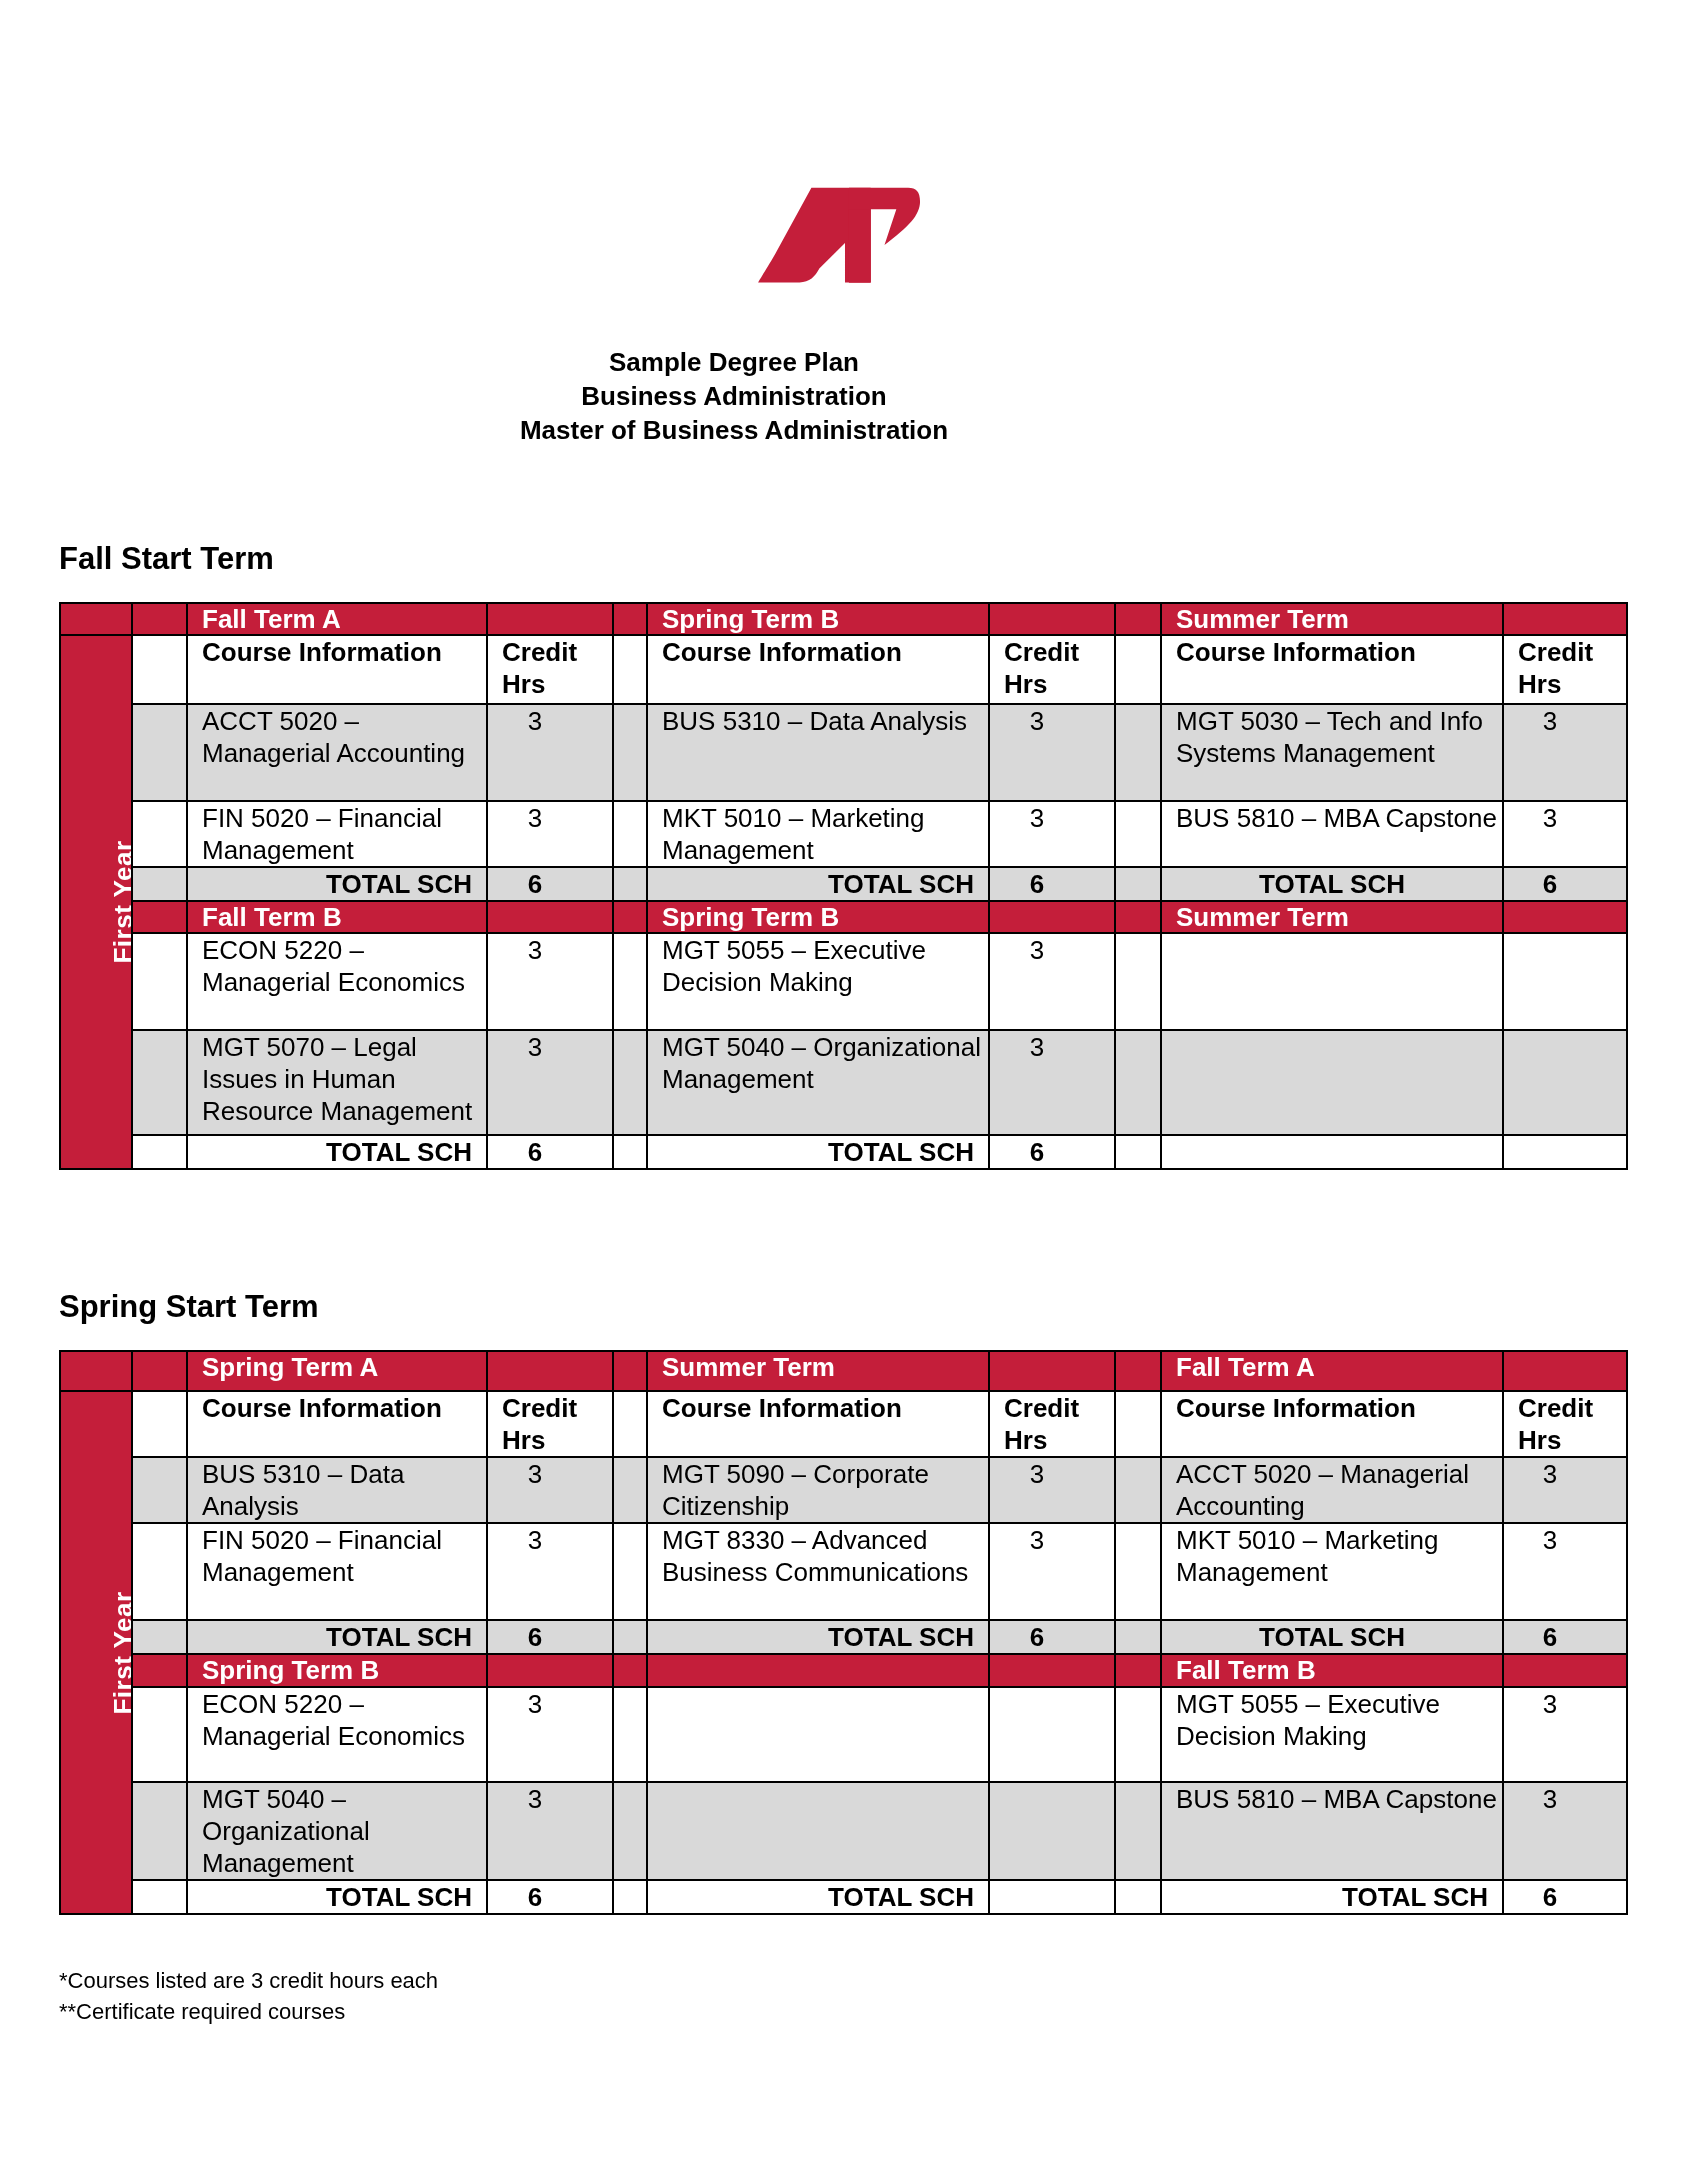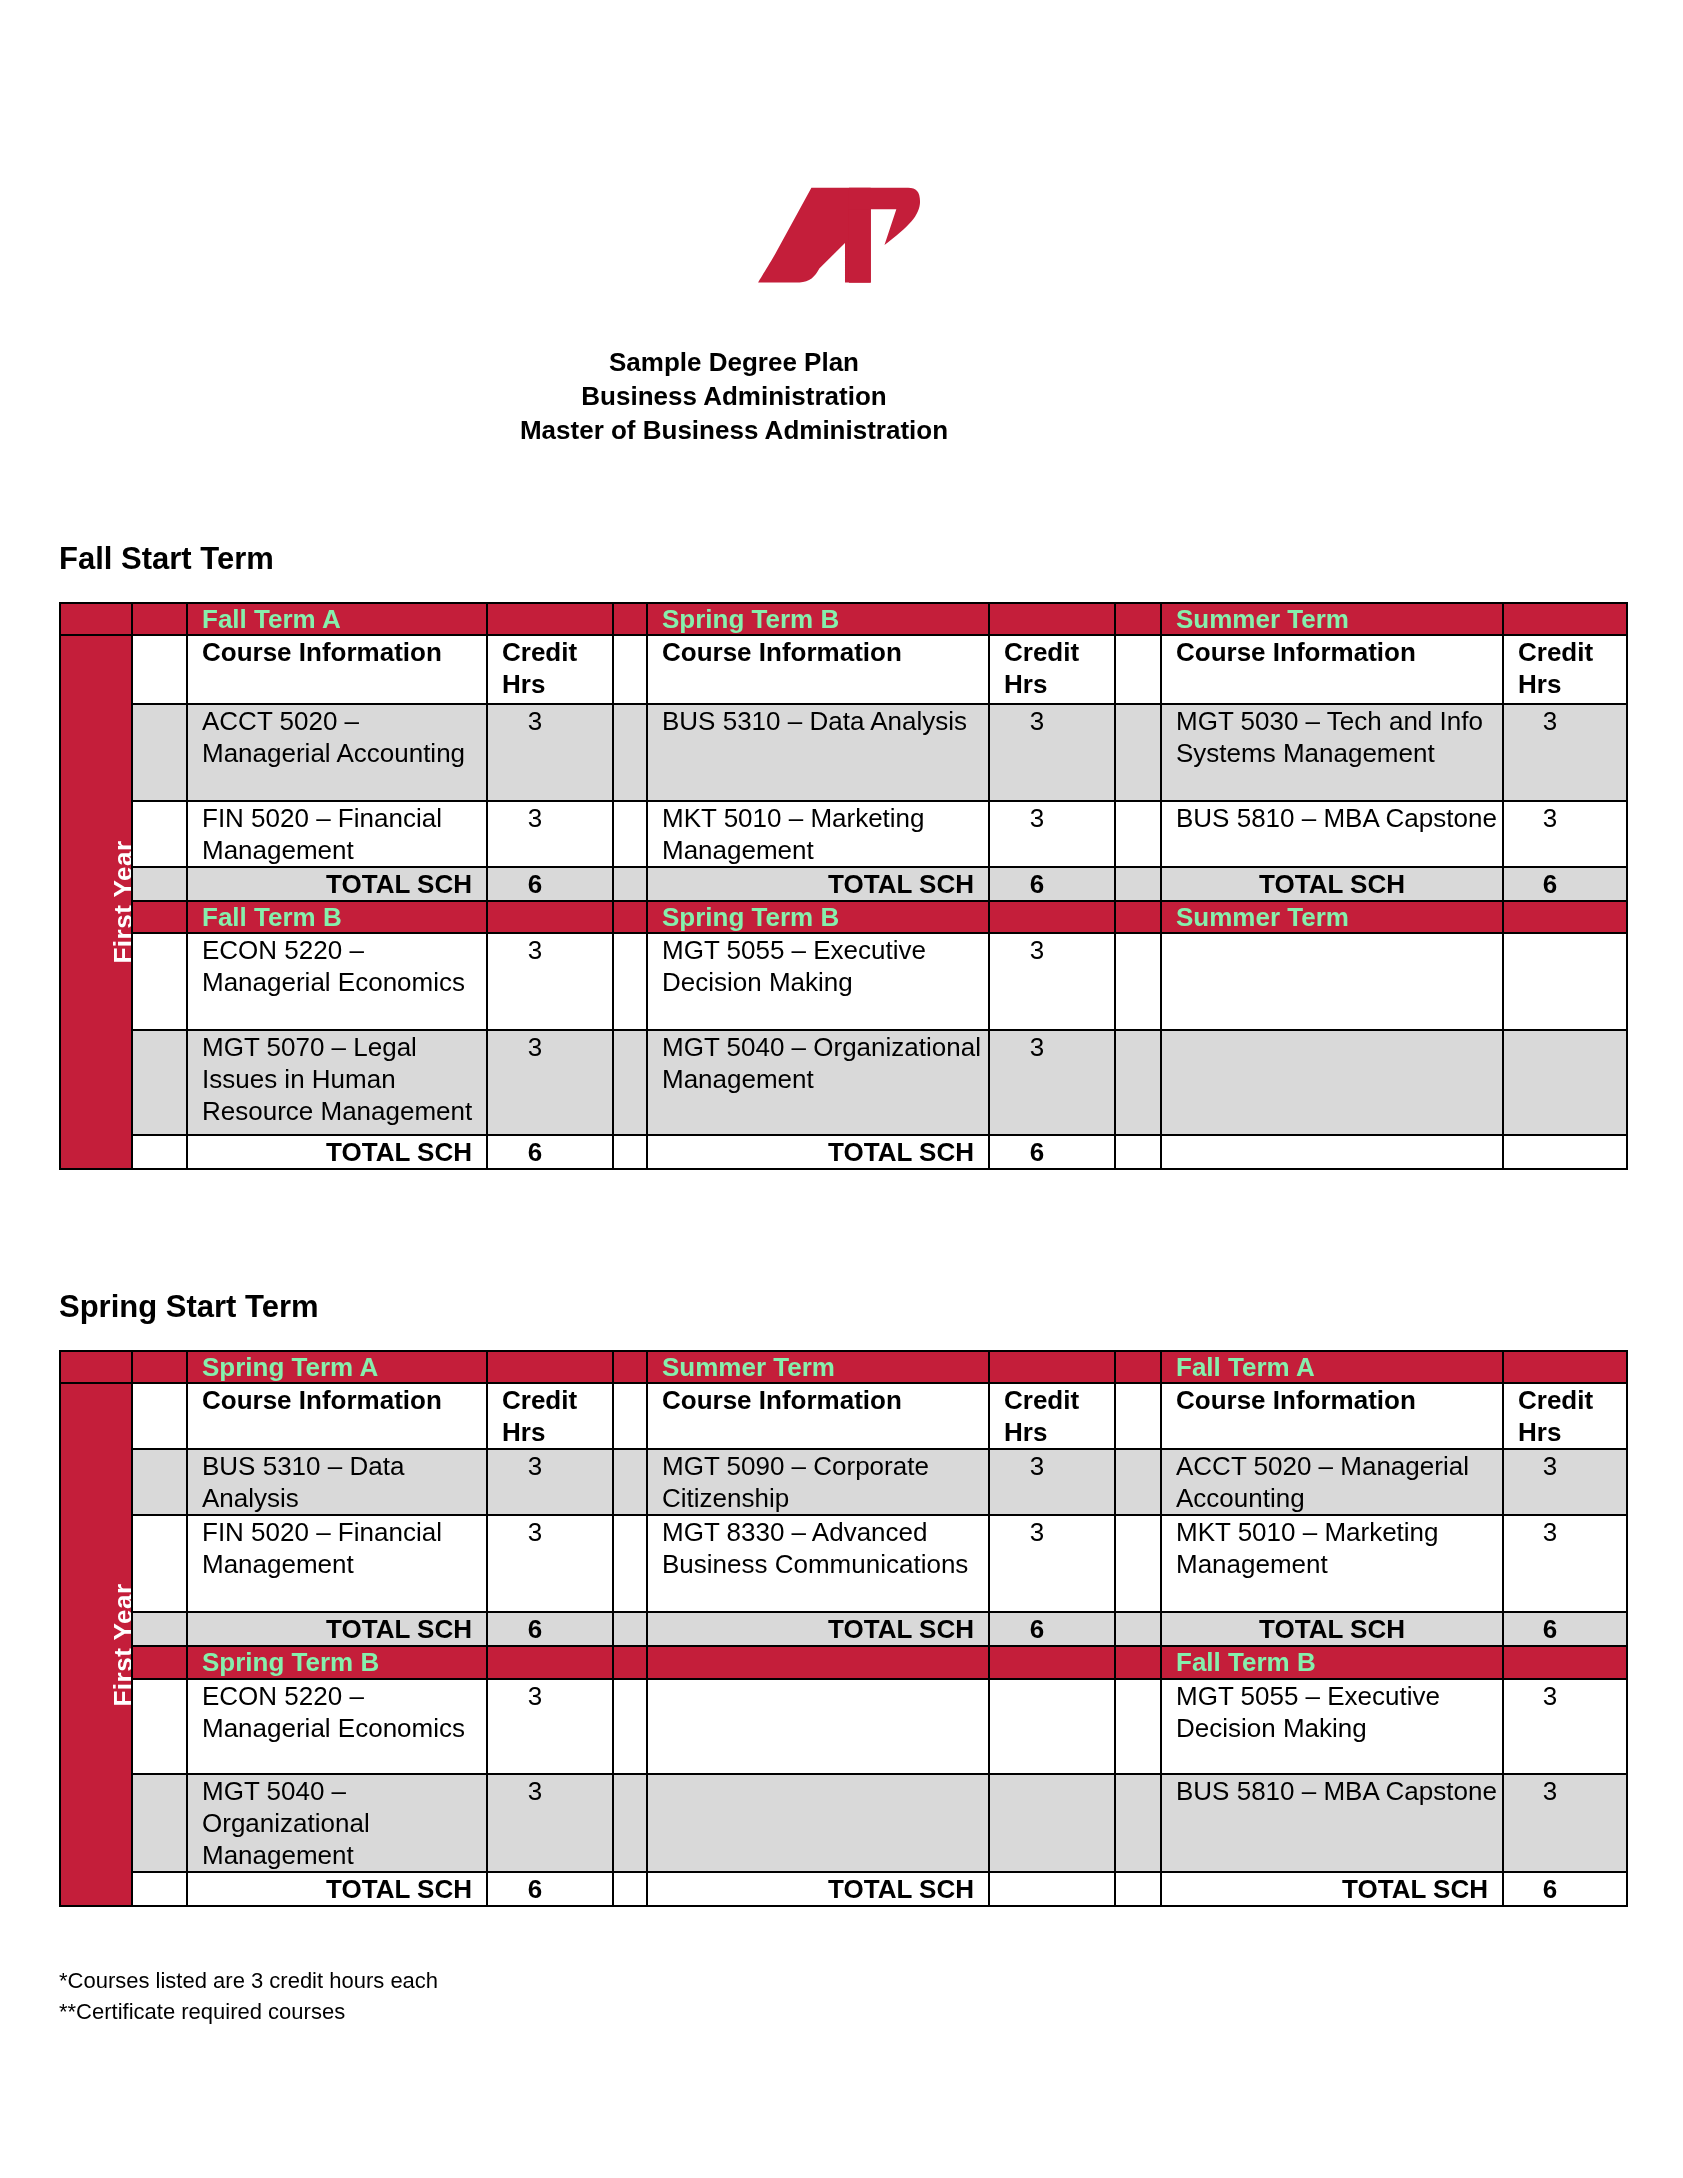--- a/index.html
+++ b/index.html
@@ -17,21 +17,21 @@
   .white { background: #fff; }
   .year-cell { background: #c41e3a; color: #fff; font-weight: bold; padding: 0 !important;
                vertical-align: middle !important; text-align: center; }
   .year-label { display: inline-block; transform: rotate(-90deg); white-space: nowrap;
                 font-size: 26px; letter-spacing: 0.5px; }
   .hdr { font-weight: bold; }
   .credit { text-align: center; padding-left: 0 !important; padding-right: 30px !important; }
   .credit-hdr { font-weight: bold; padding-left: 14px; border-radius: 18px; }
   .total-label { text-align: right; font-weight: bold; padding-right: 14px !important; }
   .total-val { text-align: center; font-weight: bold; padding-left: 0 !important; padding-right: 30px !important; }
-  .term-title { font-weight: bold; color: #86efac; line-height: 30px; margin-left: 32px; }
+  .term-title { font-weight: bold; color: #ffffff; line-height: 30px; margin-left: 32px; }
   .footnotes { position: absolute; left: 59px; top: 1965px; font-size: 22px; line-height: 31px; }
 </style>
 </head>
 <body>
 
 <svg class="logo" viewBox="0 0 190 160">
   <rect x="0" y="0" width="190" height="160" fill="#ffffff"></rect>
 
   <path d="M 62 30 L 122 30 L 122 126 L 96 126 L 96 86 L 70 112 C 66 120 60 126 50 126 L 8 126 C 14 116 18 110 26 96 Z" fill="#c41e3a"></path>
 
@@ -185,21 +185,21 @@
       <col style="width:300px">
       <col style="width:126px">
     <col style="width:34px">
       <col style="width:342px">
       <col style="width:126px">
     <col style="width:46px">
       <col style="width:342px">
       <col style="width:124px">
   </colgroup>
   <tbody>
-      <tr style="height:32px">
+      <tr style="height:40px">
     <td class="red"></td>
     <td class="red"></td>
     <td class="red term-title">Spring Term A</td>
     <td class="red"></td>
     <td class="red"></td>
     <td class="red term-title">Summer Term</td>
     <td class="red"></td>
     <td class="red"></td>
     <td class="red term-title">Fall Term A</td>
     <td class="red"></td>

